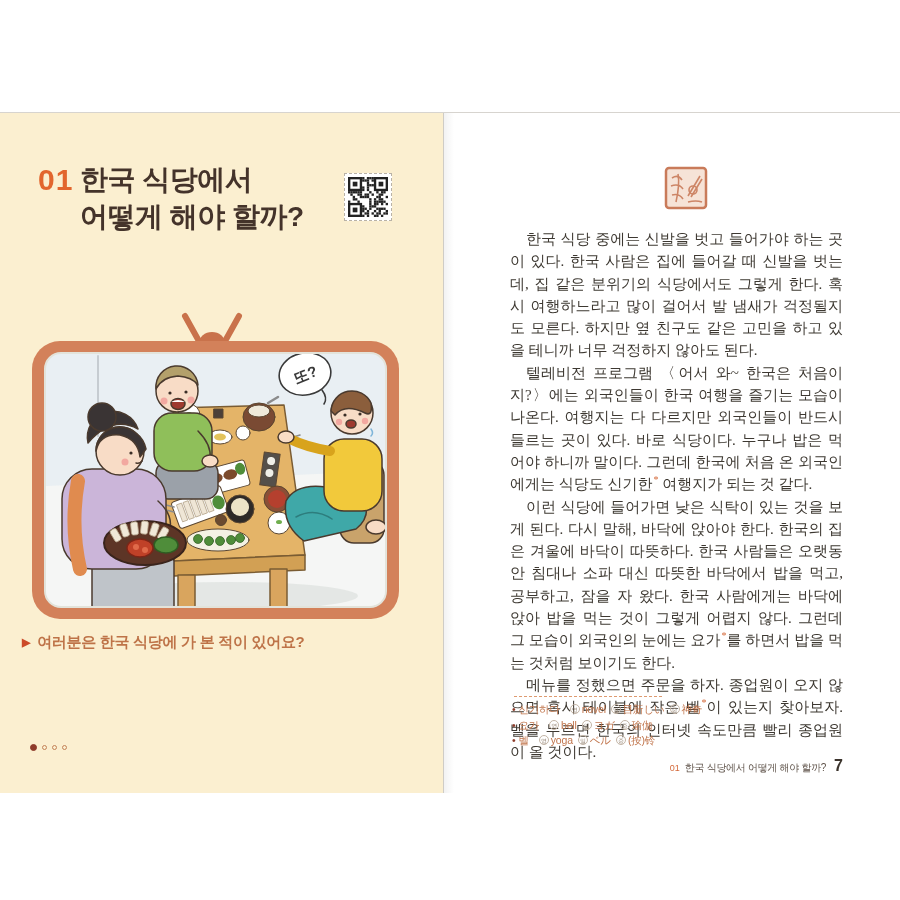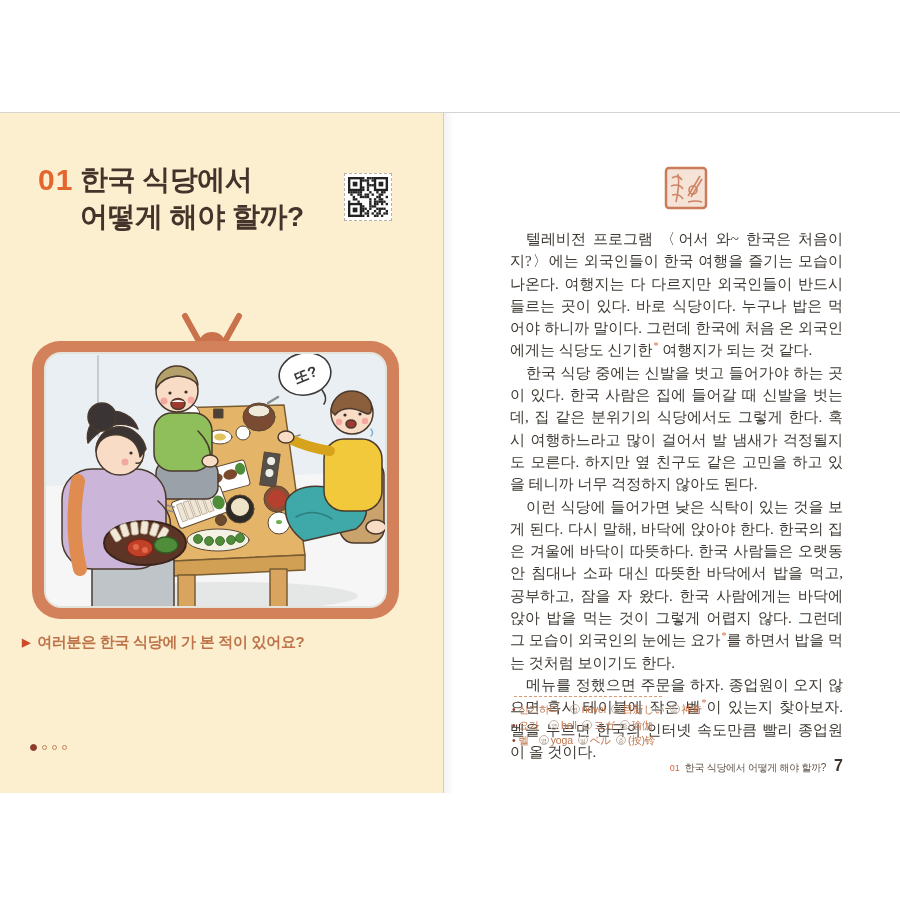--- a/index.html
+++ b/index.html
@@ -355,22 +355,22 @@
         <path d="M14 8 q2 10 -2 28"></path>
         <path d="M24 30 L36 10"></path>
         <path d="M27 31 L38 13"></path>
         <circle cx="29" cy="24" r="4"></circle>
         <path d="M24 36 q8 -2 14 0"></path>
       </g>
     </svg>
   </div>
 
   <div class="body-text">
+      <p>한국 식당 중에는 신발을 벗고 들어가야 하는 곳이 있다. 한국 사람은 집에 들어갈 때 신발을 벗는데, 집 같은 분위기의 식당에서도 그렇게 한다. 혹시 여행하느라고 많이 걸어서 발 냄새가 걱정될지도 모른다. 하지만 옆 친구도 같은 고민을 하고 있을 테니까 너무 걱정하지 않아도 된다.</p>
       <p>텔레비전 프로그램 〈어서 와~ 한국은 처음이지?〉에는 외국인들이 한국 여행을 즐기는 모습이 나온다. 여행지는 다 다르지만 외국인들이 반드시 들르는 곳이 있다. 바로 식당이다. 누구나 밥은 먹어야 하니까 말이다. 그런데 한국에 처음 온 외국인에게는 식당도 신기한<sup class="ast">*</sup> 여행지가 되는 것 같다.</p>
-      <p>한국 식당 중에는 신발을 벗고 들어가야 하는 곳이 있다. 한국 사람은 집에 들어갈 때 신발을 벗는데, 집 같은 분위기의 식당에서도 그렇게 한다. 혹시 여행하느라고 많이 걸어서 발 냄새가 걱정될지도 모른다. 하지만 옆 친구도 같은 고민을 하고 있을 테니까 너무 걱정하지 않아도 된다.</p>
       <p>이런 식당에 들어가면 낮은 식탁이 있는 것을 보게 된다. 다시 말해, 바닥에 앉아야 한다. 한국의 집은 겨울에 바닥이 따뜻하다. 한국 사람들은 오랫동안 침대나 소파 대신 따뜻한 바닥에서 밥을 먹고, 공부하고, 잠을 자 왔다. 한국 사람에게는 바닥에 앉아 밥을 먹는 것이 그렇게 어렵지 않다. 그런데 그 모습이 외국인의 눈에는 요가<sup class="ast">*</sup>를 하면서 밥을 먹는 것처럼 보이기도 한다.</p>
       <p>메뉴를 정했으면 주문을 하자. 종업원이 오지 않으면 혹시 테이블에 작은 벨<sup class="ast">*</sup>이 있는지 찾아보자. 벨을 누르면 한국의 인터넷 속도만큼 빨리 종업원이 올 것이다.</p>
     </div>
 
   <div class="fn-divider"></div>
   <div class="footnotes">
       <div class="fline"><span class="bullet">•</span><span class="term">신기하다</span><span class="lang-badge">영</span><span class="tr">novel</span><span class="lang-badge">일</span><span class="tr">目新しい</span><span class="lang-badge">중</span><span class="tr">神奇</span></div>
       <div class="fline"><span class="bullet">•</span><span class="term">요가</span><span class="lang-badge">영</span><span class="tr">bell</span><span class="lang-badge">일</span><span class="tr">ヨガ</span><span class="lang-badge">중</span><span class="tr">瑜伽</span></div>
       <div class="fline"><span class="bullet">•</span><span class="term">벨</span><span class="lang-badge">영</span><span class="tr">yoga</span><span class="lang-badge">일</span><span class="tr">ベル</span><span class="lang-badge">중</span><span class="tr">(按)铃</span></div>
     </div>

